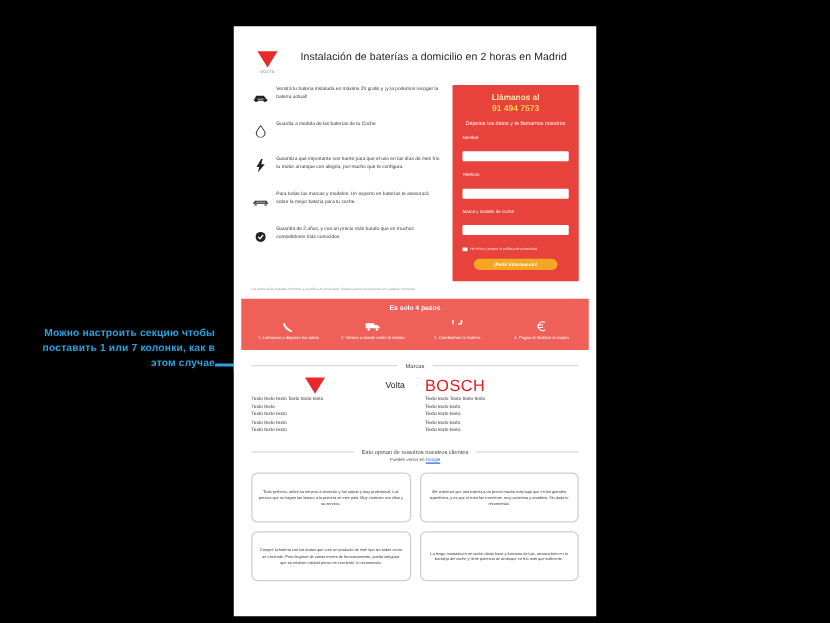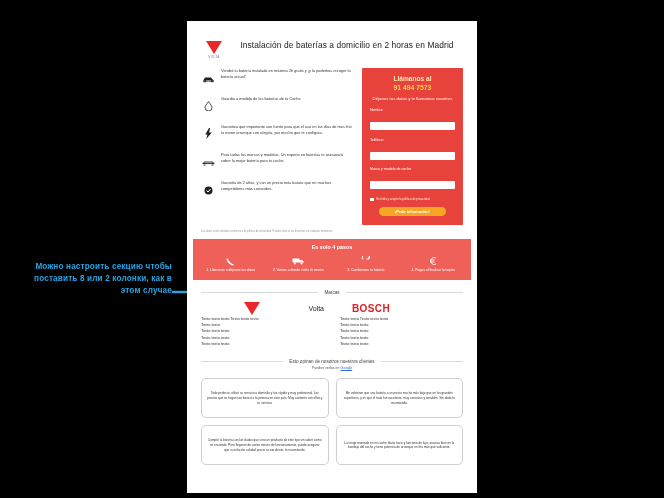--- a/index.html
+++ b/index.html
@@ -80,21 +80,21 @@
   .step-t { font-size: 3.4px; line-height: 1.45; padding: 0 4px; }
 
   
   .sec-head { display: flex; align-items: center; gap: 6px; padding: 10px 14px 0 14px; }
   .sec-line { flex: 1; height: 1px; background: #d8d8d8; }
   .sec-title { font-size: 4.6px; color: #444; }
   .brands { display: flex; gap: 16px; padding: 7px 14px 0 14px; }
   .brand { flex: 1; }
   .brand-head { display: flex; align-items: center; gap: 5px; height: 14px; }
   .brand-name { font-size: 7px; color: #222; }
-  .bosch { font-size: 10px; color: #e01c24; font-weight: bold; letter-spacing: .4px; margin-left: 12px; }
+  .bosch { font-size: 13px; color: #e01c24; font-weight: normal; letter-spacing: .4px; }
   .brand-line { font-size: 3.9px; color: #333; line-height: 1.62; }
 
   
   .op-sub { text-align: center; font-size: 3.6px; color: #555; padding-top: 2px; }
   .op-sub a { color: #2b6cd4; text-decoration: underline; }
   .cards { display: flex; flex-wrap: wrap; gap: 7px; padding: 8px 14px 0 14px; }
   .card {
     width: calc(50% - 3.5px); min-height: 40px; border: .8px solid #cfcfcf;
     border-radius: 5px; padding: 5px 5px; font-size: 3.1px; color: #333;
     line-height: 1.55; text-align: center; display: flex; align-items: center;
@@ -102,21 +102,21 @@
   }
 
   
   .faq { margin-top: 10px; }
 </style>
 </head>
 <body>
 
 <div id="stage">
 
-  <div class="annot">Можно настроить секцию чтобы поставить 8 или 2 колонки, как в этом случае</div>
+  <div class="annot">Можно настроить секцию чтобы поставить 1 или 7 колонки, как в этом случае</div>
   <svg class="arrow" viewBox="0 0 22 10">
     <path d="M0 5 H16" stroke="#29a3e0" stroke-width="2.4" fill="none"></path>
     <path d="M15 0 L22 5 L15 10 Z" fill="#29a3e0"></path>
   </svg>
 
   <div class="page">
 
     <div class="hero">
       <div class="logo-col">
         <div class="logo-tri"></div>

